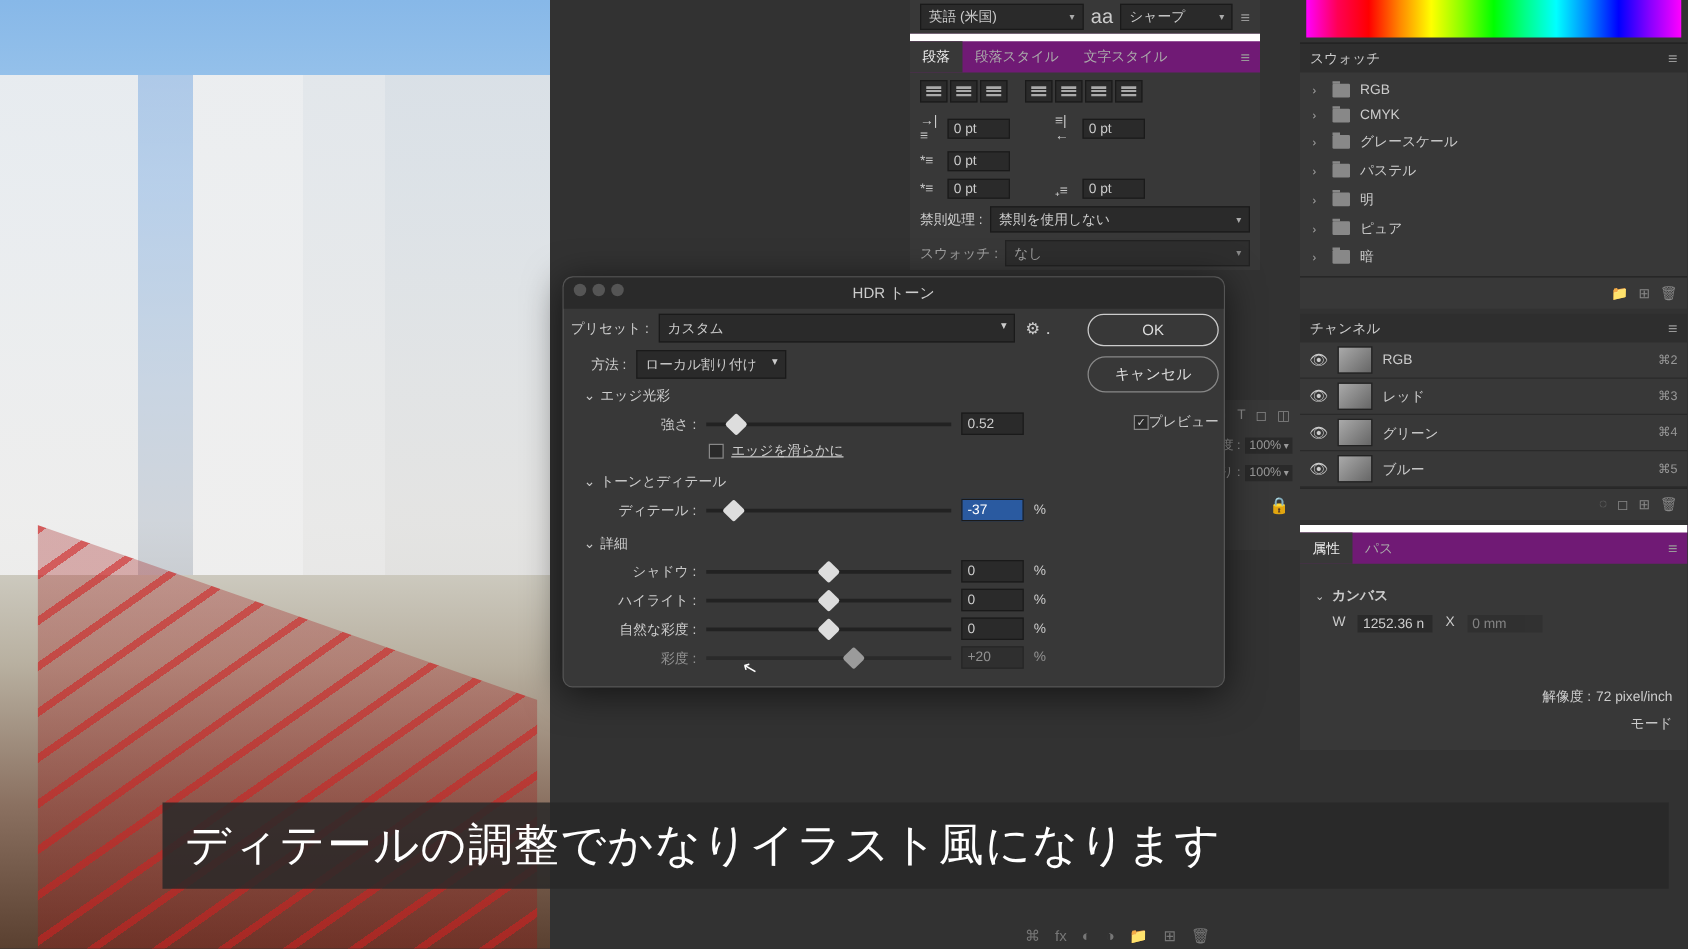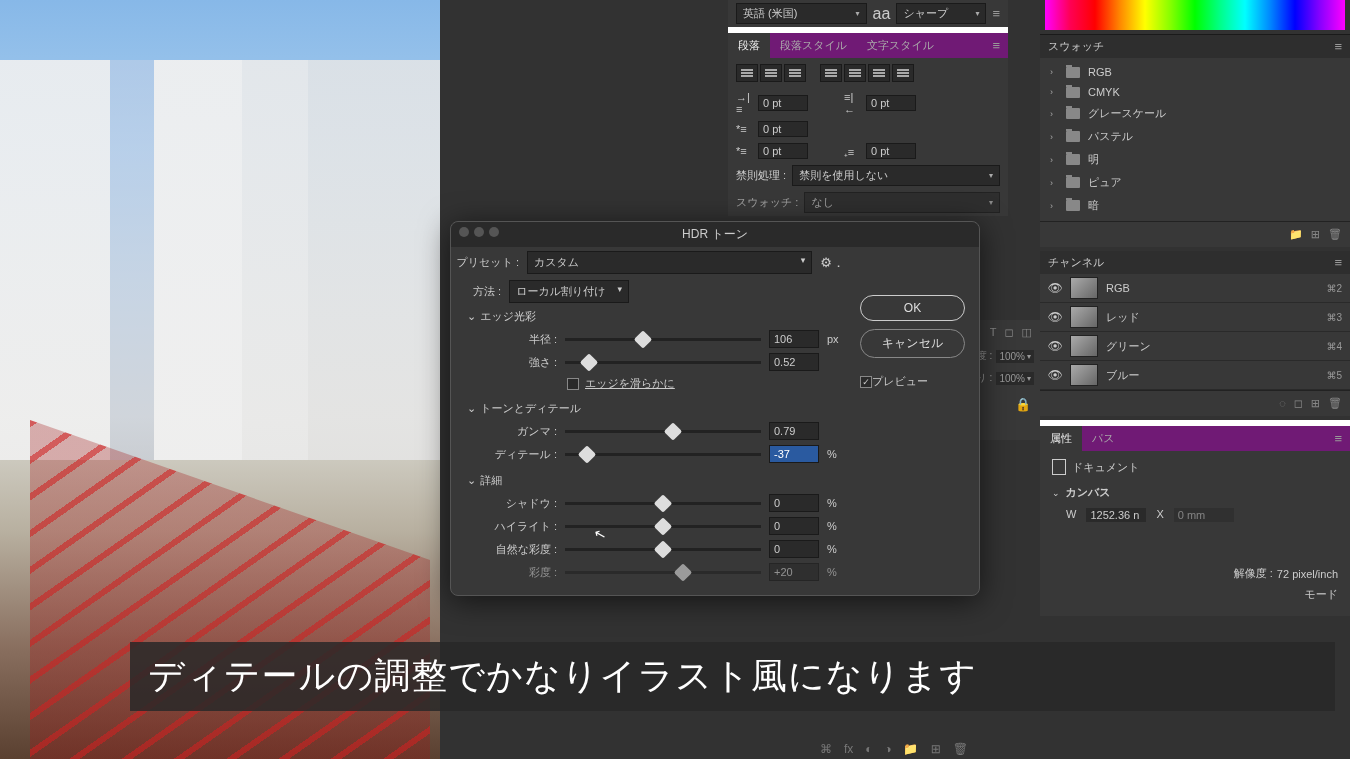--- a/index.html
+++ b/index.html
@@ -19,21 +19,21 @@
 .align-btn span { display: inline-block; width: 12px; height: 8px; background: linear-gradient(#aaa 0 2px, transparent 2px 3px, #aaa 3px 5px, transparent 5px 6px, #aaa 6px 8px); }
 .num-row { display: flex; align-items: center; gap: 4px; padding: 3px 8px; }
 .num-label { font-size: 11px; color: #ccc; width: 18px; }
 .num-input { background: #2a2a2a; border: 1px solid #1a1a1a; color: #ccc; padding: 1px 4px; width: 50px; font-size: 11px; }
 .hdr-dialog { position: absolute; top: 221px; left: 450px; width: 530px; background: #383838; border: 1px solid #555; box-shadow: 0 5px 30px rgba(0,0,0,0.6); border-radius: 8px; }
 .hdr-titlebar { background: #2a2a2a; padding: 4px; text-align: center; font-size: 12px; border-radius: 8px 8px 0 0; position: relative; }
 .hdr-traffic { position: absolute; left: 8px; top: 5px; display: flex; gap: 5px; }
 .hdr-traffic span { width: 10px; height: 10px; border-radius: 50%; background: #555; display: inline-block; }
 .hdr-body { display: flex; padding: 4px; gap: 15px; }
 .hdr-main { flex: 1; }
-.hdr-side { width: 115px; display: flex; flex-direction: column; gap: 8px; align-items: flex-start; margin-top: 44px; }
+.hdr-side { width: 115px; display: flex; flex-direction: column; gap: 8px; align-items: flex-end; }
 .hdr-btn { width: 105px; padding: 5px; background: #383838; border: 1px solid #888; border-radius: 15px; color: #ddd; font-size: 12px; text-align: center; }
 .hdr-btn.primary { border: 1.5px solid #ccc; }
 .hdr-row { display: flex; align-items: center; gap: 8px; margin-bottom: 6px; }
 .hdr-label { font-size: 11px; text-align: right; color: #ccc; }
 .hdr-select { flex: 1; background: #2a2a2a; border: 1px solid #1a1a1a; padding: 3px 6px; color: #ccc; font-size: 11px; display: flex; justify-content: space-between; }
 .hdr-section { margin-left: 12px; margin-bottom: 10px; }
 .hdr-section-title { font-size: 11px; color: #ccc; margin-bottom: 6px; display: flex; align-items: center; gap: 4px; }
 .hdr-slider-row { display: flex; align-items: center; gap: 8px; margin-bottom: 5px; margin-left: 18px; }
 .hdr-slider-label { width: 72px; text-align: right; font-size: 11px; }
 .hdr-slider { flex: 1; height: 3px; background: #222; position: relative; }
@@ -210,54 +210,38 @@
           <span style="font-size:9px">▾</span>
         </div>
       </div>
 
       <div class="hdr-section">
         <div class="hdr-section-title">
             <span>⌄</span>
             <span>エッジ光彩</span>
           </div>
         <div class="hdr-slider-row">
-          <span class="hdr-slider-label">半径 :</span>
-          <div class="hdr-slider">
-              <div class="hdr-thumb" style="left:40%"></div>
-            </div>
-          <div class="hdr-value">106</div>
-          <span class="hdr-unit">px</span>
-        </div>
-        <div class="hdr-slider-row">
           <span class="hdr-slider-label">強さ :</span>
           <div class="hdr-slider">
               <div class="hdr-thumb" style="left:12%"></div>
             </div>
           <div class="hdr-value">0.52</div>
           <span class="hdr-unit"></span>
         </div>
         <div class="hdr-check">
           <span class="chk"></span>
           <span>エッジを滑らかに</span>
         </div>
       </div>
 
       <div class="hdr-section">
         <div class="hdr-section-title">
             <span>⌄</span>
             <span>トーンとディテール</span>
           </div>
-        <div class="hdr-slider-row">
-          <span class="hdr-slider-label">ガンマ :</span>
-          <div class="hdr-slider">
-              <div class="hdr-thumb" style="left:55%"></div>
-            </div>
-          <div class="hdr-value">0.79</div>
-          <span class="hdr-unit"></span>
-        </div>
         <div class="hdr-slider-row">
           <span class="hdr-slider-label">ディテール :</span>
           <div class="hdr-slider">
               <div class="hdr-thumb" style="left:11%"></div>
             </div>
           <div class="hdr-value hl">-37</div>
           <span class="hdr-unit">%</span>
         </div>
       </div>
 
@@ -402,24 +386,20 @@
     </div>
   </div>
 
   <div class="props-panel">
     <div class="panel-tabs">
       <div class="panel-tab active">属性</div>
       <div class="panel-tab">パス</div>
       <span class="menu-icon" style="margin-left:auto;padding:5px 8px">≡</span>
     </div>
     <div class="props-body">
-      <div class="props-row">
-        <span class="doc-icon"></span>
-        <span>ドキュメント</span>
-      </div>
       <div class="props-row" style="margin-top:10px">
         <span style="font-size:9px">⌄</span>
         <span style="font-weight:bold">カンバス</span>
       </div>
       <div class="dim-row" style="margin-top:8px">
         <span>W</span>
         <span class="dim-field">1252.36 n</span>
         <span>X</span>
         <span class="dim-field" style="opacity:0.5">0 mm</span>
       </div>

